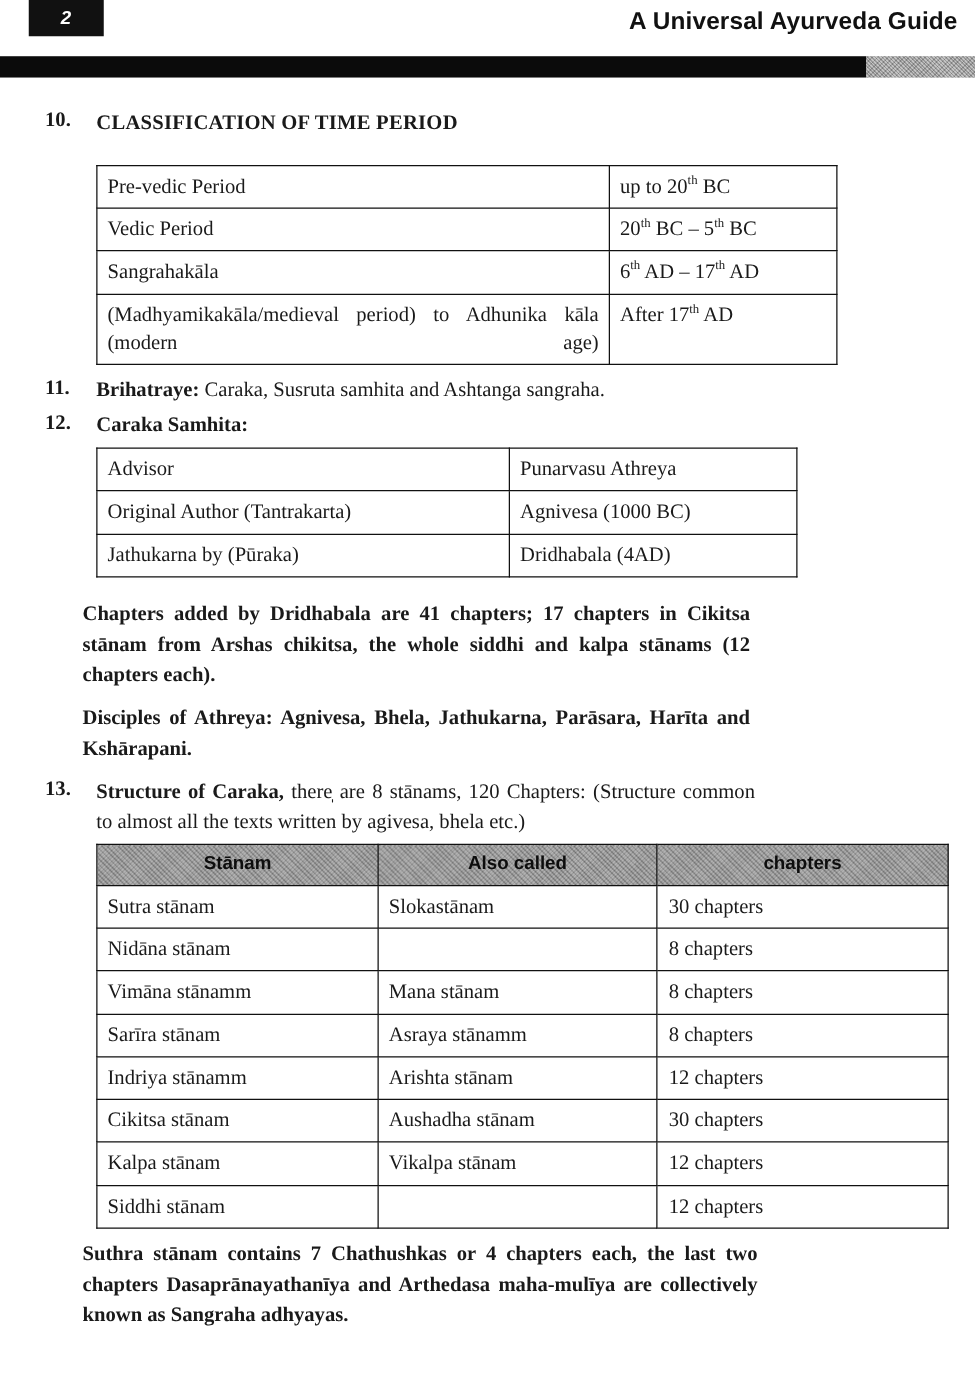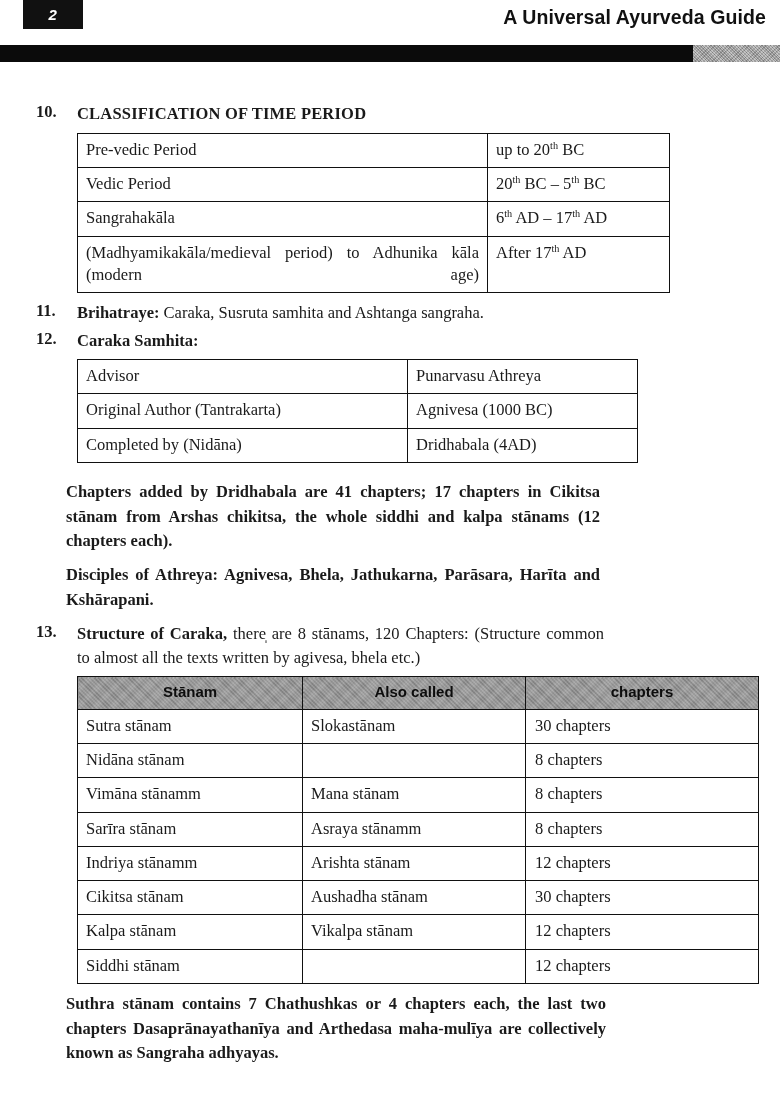--- a/index.html
+++ b/index.html
@@ -103,21 +103,20 @@
   .item .txt {
     font-size: 16.5px;
     line-height: 1.45;
     padding-right: 20px;
     text-align: justify;
   }
   .item .txt.caps {
     font-weight: bold;
     font-size: 16.5px;
     letter-spacing: .2px;
-    margin-top: 16px;
   }
   .item .txt b { font-weight: bold; }
 
   .para {
     font-size: 16.5px;
     line-height: 1.5;
     font-weight: bold;
     text-align: justify;
     margin: 0 24px 9px 66px;
   }
@@ -133,21 +132,21 @@
     border: 1.3px solid #111;
     padding: 5px 8px 6px 8px;
     vertical-align: top;
     font-weight: normal;
     text-align: left;
     line-height: 1.35;
   }
 
   .tbl-time {
     position: relative;
-    margin: 7px 0 8px 77px;
+    margin: 22px 0 8px 77px;
     width: 593px;
     table-layout: fixed;
   }
   .tbl-time td:first-child { width: 393px; }
   .tbl-time td.justify { text-align: justify; text-align-last: justify; }
 
   .tbl-caraka {
     margin: 6px 0 17px 77px;
     width: 561px;
     table-layout: fixed;
@@ -233,21 +232,21 @@
     <tbody>
       <tr>
         <td>Advisor</td>
         <td>Punarvasu Athreya</td>
       </tr>
       <tr>
         <td>Original Author (Tantrakarta)</td>
         <td>Agnivesa (1000 BC)</td>
       </tr>
       <tr>
-        <td>Completed by (Nidāna)</td>
+        <td>Jathukarna by (Pūraka)</td>
         <td>Dridhabala (4AD)</td>
       </tr>
     </tbody>
   </table>
 
   <p class="para">Chapters added by Dridhabala are 41 chapters; 17 chapters in Cikitsa stānam from Arshas chikitsa, the whole siddhi and kalpa stānams (12 chapters each).</p>
   <p class="para">Disciples of Athreya: Agnivesa, Bhela, Jathukarna, Parāsara, Harīta and Kshārapani.</p>
 
   <div class="item">
     <span class="num">13.</span>

